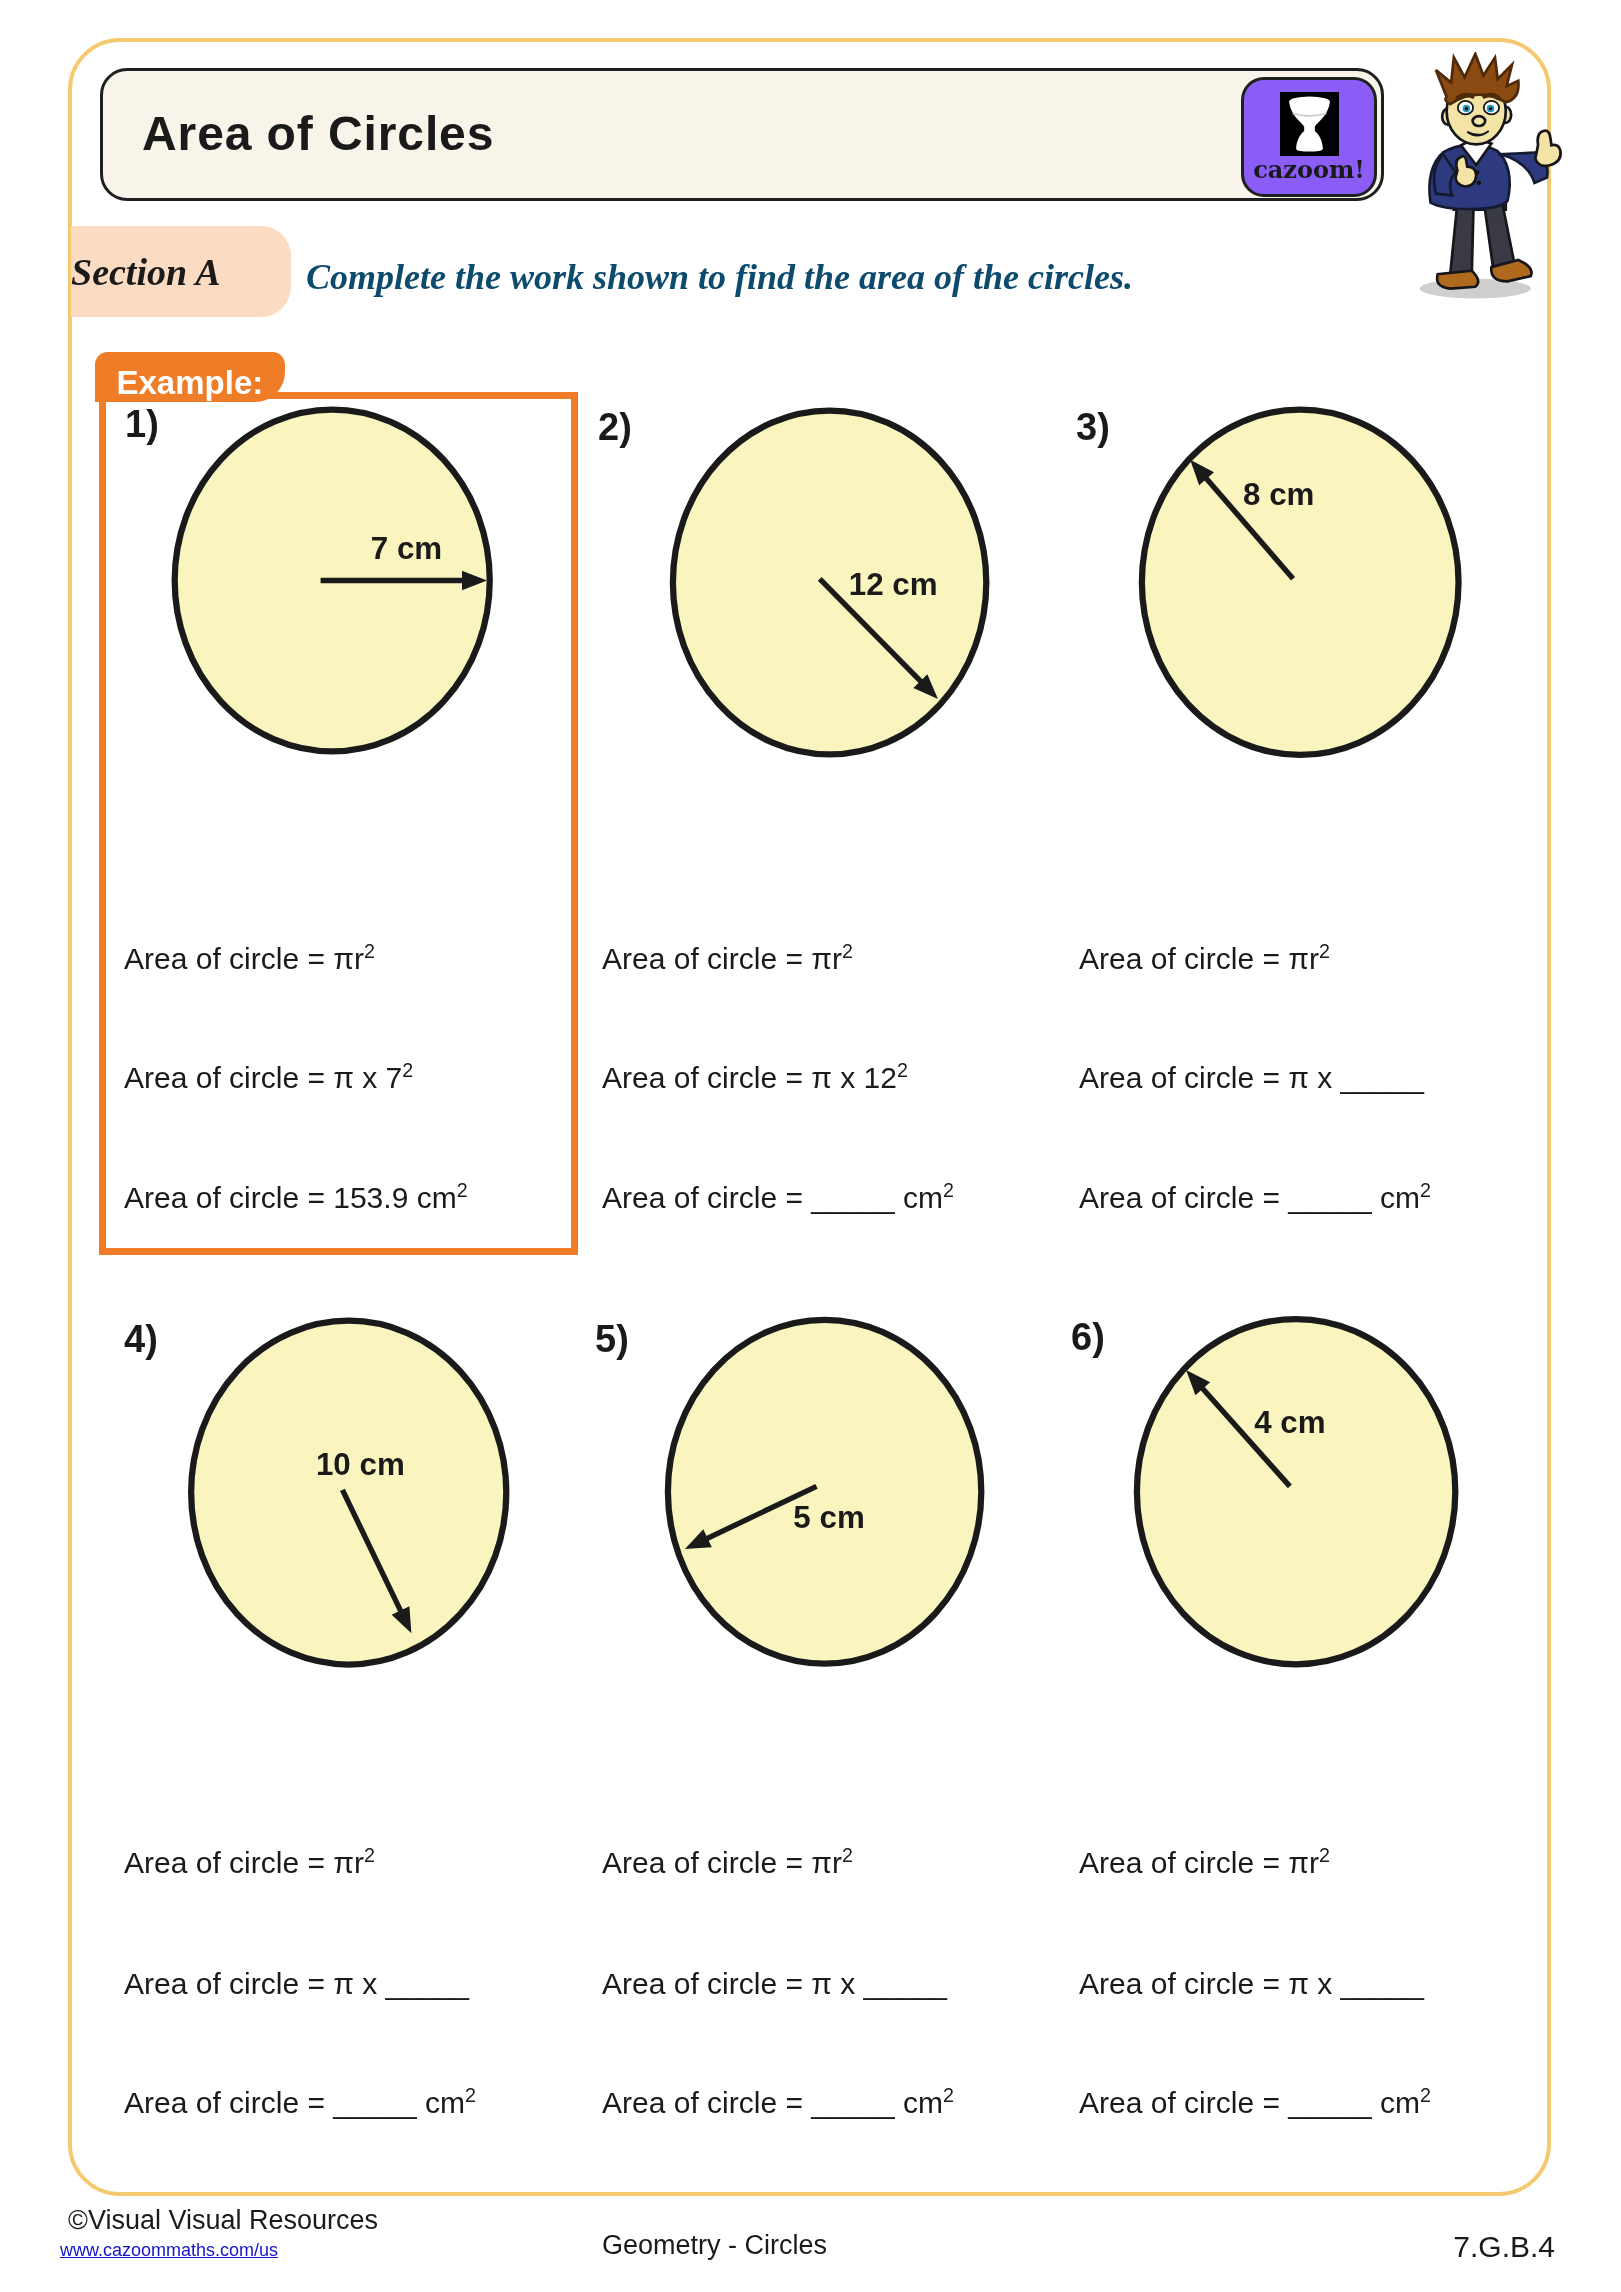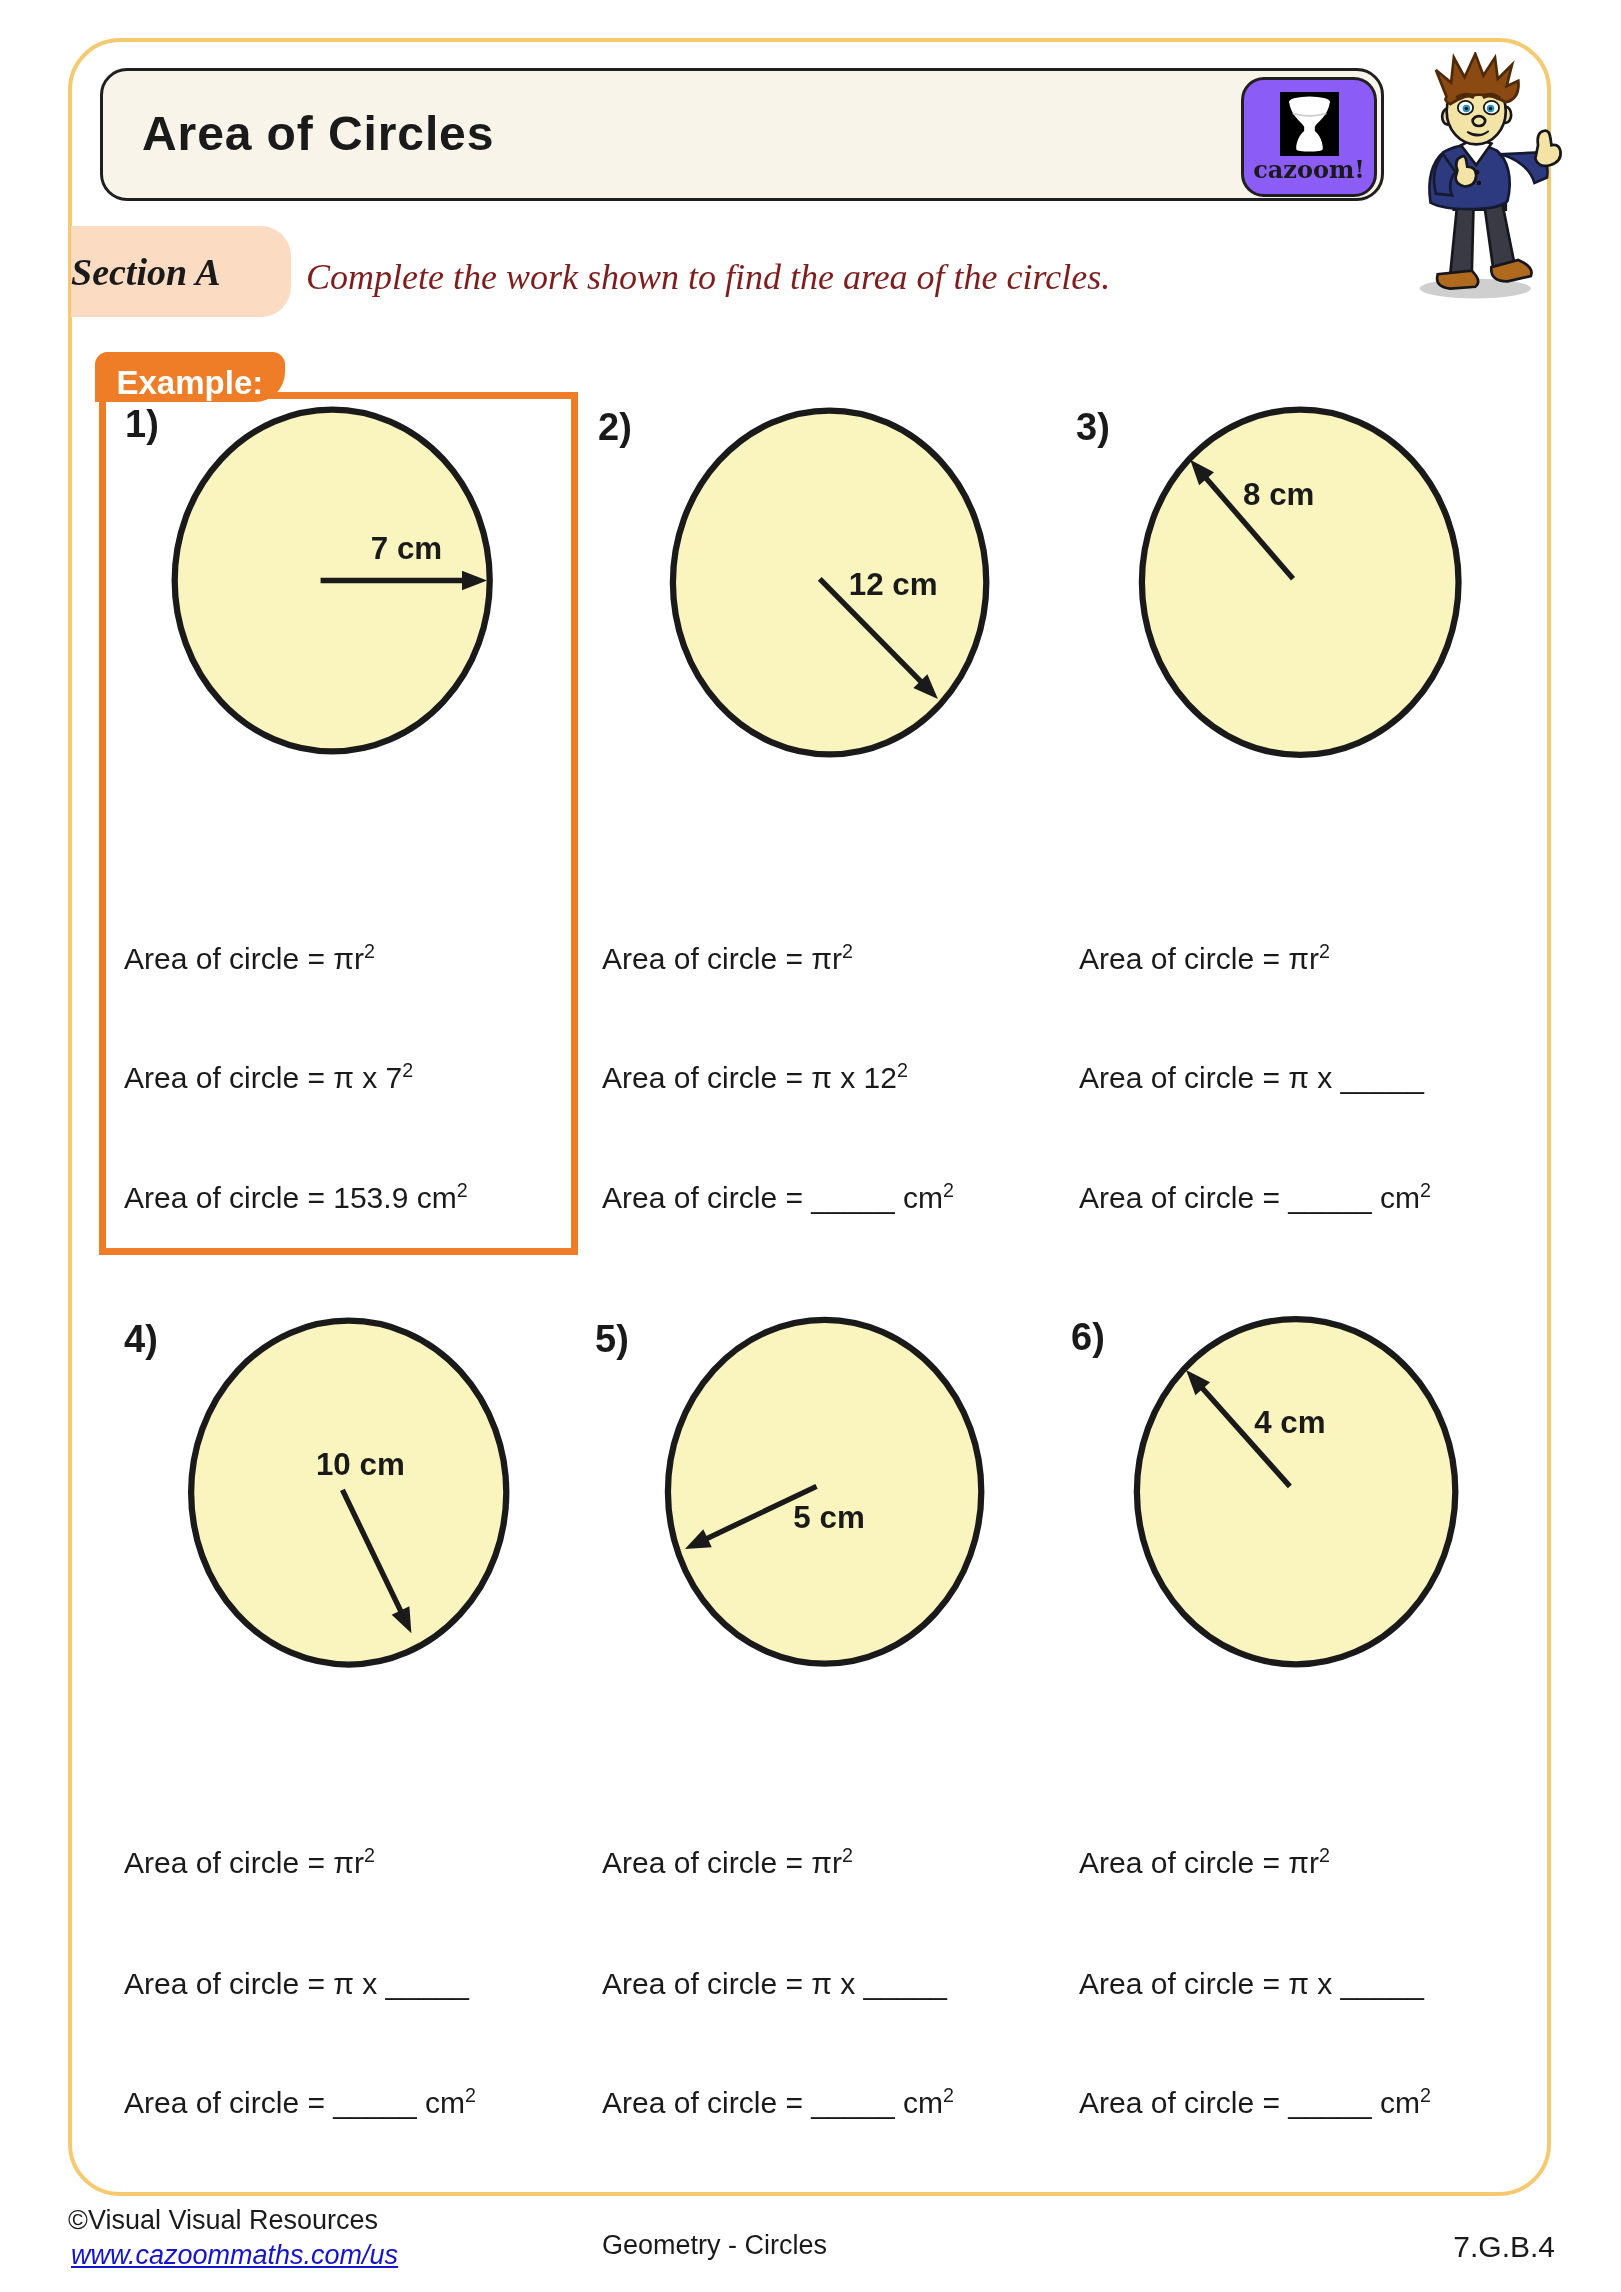--- a/index.html
+++ b/index.html
@@ -16,32 +16,32 @@
        border:3.6px solid #1f1f1f;border-radius:27px;box-sizing:border-box;}
   .header-title{left:142px;top:106px;font-size:48px;font-weight:bold;letter-spacing:0.9px;}
   .logo-box{left:1241px;top:77px;width:136px;height:120px;background:#8b5cf6;border:3.6px solid #1f1f1f;
        border-radius:23px;box-sizing:border-box;display:flex;flex-direction:column;align-items:center;justify-content:center;}
   .logo-square{width:59px;height:64px;background:#000;}
   .logo-text{font-family:"DejaVu Serif","Liberation Serif",serif;font-weight:bold;font-size:24px;line-height:1;margin-top:1.8px;}
   .mascot{left:1375px;top:52px;width:206px;height:260px;z-index:4;}
   .section-badge{left:71px;top:226px;width:220px;height:91px;background:var(--section-badge);
        border-radius:0 30px 30px 0;display:flex;align-items:center;justify-content:flex-start;z-index:2;}
   .section-label{font-family:"Liberation Serif",serif;font-style:italic;font-weight:bold;font-size:38px;}
-  .instruction{left:306px;top:256px;font-family:"Liberation Serif",serif;font-style:italic;font-size:36px;color:#7f1d1d;}
+  .instruction{left:306px;top:256px;font-family:"Liberation Serif",serif;font-style:italic;font-size:36px;color:#0c4a6e;font-weight:bold;}
   .example-badge{left:95px;top:352px;width:190px;height:50px;background:var(--orange);
        border-radius:12.5px 12.5px 30px 0;display:flex;align-items:center;padding-left:21.5px;box-sizing:border-box;z-index:3;}
   .example-label{color:#fff;font-weight:bold;font-size:33px;margin-top:12px;}
   .example-box{left:99px;top:392px;width:479px;height:863px;border:7.2px solid var(--orange);box-sizing:border-box;z-index:1;}
   .prob-num{position:absolute;font-size:38px;font-weight:bold;line-height:1;}
   .circle-fig{position:absolute;overflow:visible;}
   .fig-label{font-family:"Liberation Sans",sans-serif;font-weight:bold;font-size:35px;fill:var(--ink);}
   .eq-line{position:absolute;font-size:30px;font-weight:normal;line-height:1;white-space:nowrap;}
   .eq-line sup{font-size:19.7px;line-height:0;}
   .footer-copy{left:68px;top:2205px;font-size:27px;}
-  .footer-link{left:71px;top:2240px;font-size:27px;color:var(--link-blue);text-decoration:underline;cursor:pointer;font-style:italic;}
+  .footer-link{left:60px;top:2240px;font-size:18px;color:var(--link-blue);text-decoration:underline;cursor:pointer;}
   .footer-center{left:0;top:2230px;width:1429px;text-align:center;font-size:27px;}
   .footer-code{left:1379px;top:2230px;width:176px;text-align:right;font-size:30px;}
 </style>
 </head>
 <body>
 
 <div class="abs page-border"></div>
 
 <div class="abs header-box"></div>
 <div class="abs header-title">Area of Circles</div>

